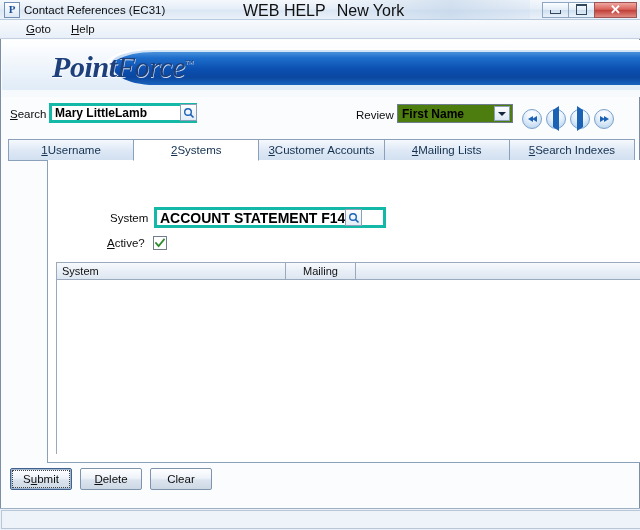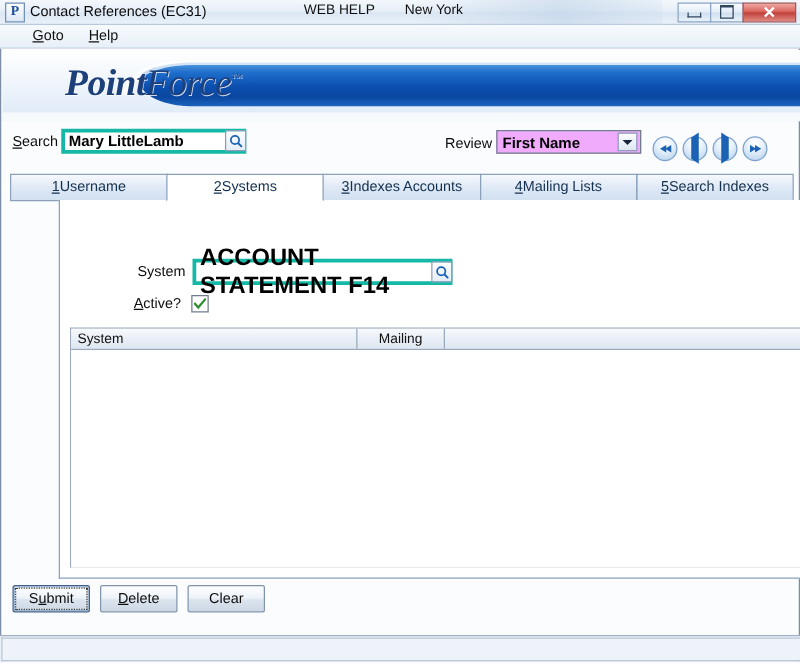--- a/index.html
+++ b/index.html
@@ -51,25 +51,25 @@
     flex: none;
   }
   .title-text {
     font-size: 11.5px;
     color: #0b0b0b;
     white-space: nowrap;
   }
   .title-center {
     position: absolute;
     left: 243px; top: 2px;
-    font-size: 11px;
+    font-size: 16px;
     color: #101010;
     white-space: nowrap;
     display: flex;
-    gap: 24px;
+    gap: 11px;
     justify-content: space-between;
   }
   .win-buttons {
     position: absolute;
     right: 3px; top: 1px;
     display: flex;
     align-items: center;
     height: 17px;
   }
   .win-btn {
@@ -196,21 +196,21 @@
     display: flex; align-items: center; justify-content: center;
   }
   .lookup-btn svg { display: block; }
   #search-lookup { left: 179px; top: 3px; }
 
   .lbl-review { position: absolute; left: 355px; top: 8px; }
   #review-select {
     position: absolute; left: 396px; top: 3px;
     width: 116px; height: 19px;
     border: 1px solid #6f7d8e;
-    background: #f0abfc;
+    background: #4d7c0f;
     box-sizing: border-box;
     display: flex; align-items: center;
   }
   #review-select .val {
     font-size: 12px; font-weight: bold; color: #000;
     padding-left: 4px; flex: 1;
     white-space: nowrap;
   }
   #review-select .arrowbtn {
     width: 16px; height: 15px;
@@ -280,22 +280,22 @@
     left: 7px; top: 160px;
     width: 626px; height: 303px;
     background: #ffffff;
     border: 1px solid #8aa0bb;
     border-top: none;
     box-sizing: border-box;
   }
   .lbl-system { position: absolute; left: 62px; top: 52px; }
   #system-field {
     position: absolute; left: 106px; top: 47px;
-    width: 208px; height: 21px;
-    font-size: 19px;
+    width: 232px; height: 21px;
+    font-size: 14px;
   }
   #system-lookup { left: 297px; top: 49px; }
   .lbl-active { position: absolute; left: 59px; top: 77px; }
   #active-check {
     position: absolute; left: 105px; top: 76px;
     width: 14px; height: 14px;
     border: 1px solid #6f7d8e;
     background: #ffffff;
     box-sizing: border-box;
     display: flex; align-items: center; justify-content: center;
@@ -494,21 +494,21 @@
       <div class="tab">
           <u>1</u>
           <span> Username</span>
         </div>
       <div class="tab active">
           <u>2</u>
           <span> Systems</span>
         </div>
       <div class="tab">
           <u>3</u>
-          <span> Indexes Accounts</span>
+          <span> Customer Accounts</span>
         </div>
       <div class="tab">
           <u>4</u>
           <span> Mailing Lists</span>
         </div>
       <div class="tab">
           <u>5</u>
           <span> Search Indexes</span>
         </div>
     </div>

